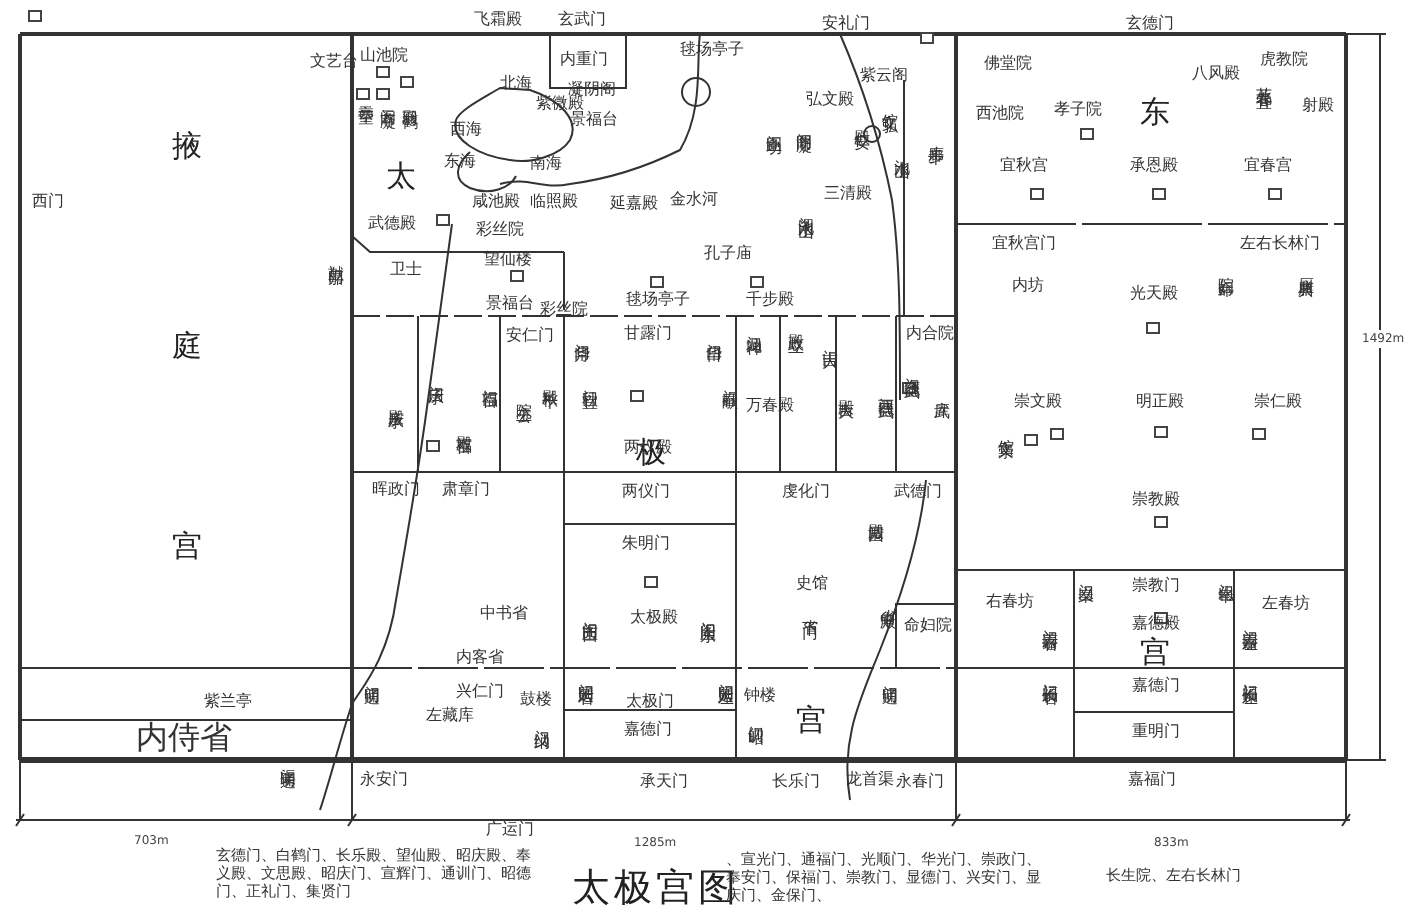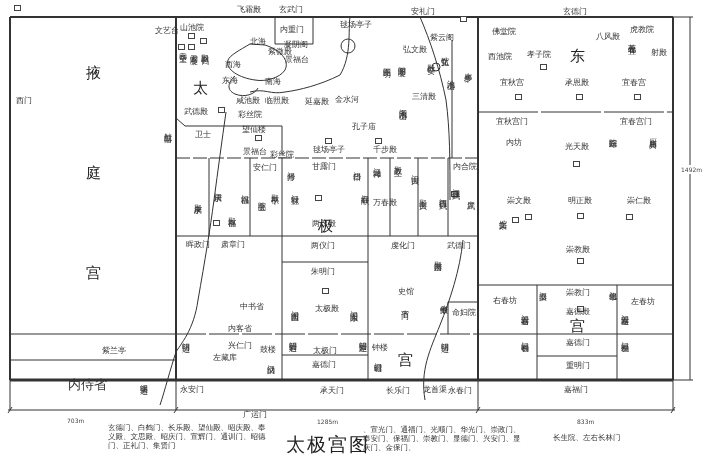--- a/index.html
+++ b/index.html
@@ -126,21 +126,21 @@
 </div>
 
 <span class="lbl big" style="left:86px;top:65px">掖</span>
 <span class="lbl big" style="left:86px;top:165px">庭</span>
 <span class="lbl big" style="left:86px;top:265px">宫</span>
 <span class="lbl big" style="left:193px;top:80px">太</span>
 <span class="lbl big" style="left:318px;top:218px">极</span>
 <span class="lbl big" style="left:398px;top:352px">宫</span>
 <span class="lbl big" style="left:570px;top:48px">东</span>
 <span class="lbl big" style="left:570px;top:318px">宫</span>
-<span class="lbl" style="left:68px;top:378px;font-size:13px;line-height:14px">内侍省</span>
+<span class="lbl" style="left:68px;top:362px;font-size:16px;line-height:14px">内侍省</span>
 <span class="lbl" style="left:102px;top:346px">紫兰亭</span>
 
 <span class="lbl" style="left:237px;top:5px">飞霜殿</span>
 <span class="lbl" style="left:279px;top:5px">玄武门</span>
 <span class="lbl" style="left:411px;top:7px">安礼门</span>
 <span class="lbl" style="left:563px;top:7px">玄德门</span>
 <span class="lbl" style="left:280px;top:25px">内重门</span>
 <span class="lbl" style="left:16px;top:96px">西门</span>
 <span class="lbl" style="left:155px;top:26px;">文艺台</span>
 <span class="lbl v" style="left:139px;top:380px">通明渠</span>
@@ -246,21 +246,21 @@
 <span class="lbl" style="left:527px;top:50px">孝子院</span>
 <span class="lbl" style="left:596px;top:32px">八风殿</span>
 <span class="lbl" style="left:488px;top:52px">西池院</span>
 <span class="lbl" style="left:630px;top:25px">虎教院</span>
 <span class="lbl v" style="left:627px;top:40px">宜春北苑</span>
 <span class="lbl" style="left:651px;top:48px">射殿</span>
 <span class="lbl" style="left:500px;top:78px">宜秋宫</span>
 <span class="lbl" style="left:565px;top:78px">承恩殿</span>
 <span class="lbl" style="left:622px;top:78px">宜春宫</span>
 <span class="lbl" style="left:496px;top:117px">宜秋宫门</span>
-<span class="lbl" style="left:620px;top:117px">宜春宫门</span>
+<span class="lbl" style="left:620px;top:117px">左右长林门</span>
 <span class="lbl" style="left:506px;top:138px">内坊</span>
 <span class="lbl" style="left:565px;top:142px">光天殿</span>
 <span class="lbl v" style="left:608px;top:134px">命妇院</span>
 <span class="lbl v" style="left:648px;top:134px">典膳厨</span>
 <span class="lbl" style="left:507px;top:196px">崇文殿</span>
 <span class="lbl" style="left:568px;top:196px">明正殿</span>
 <span class="lbl" style="left:627px;top:196px">崇仁殿</span>
 <span class="lbl v" style="left:498px;top:215px">崇文馆</span>
 <span class="lbl" style="left:566px;top:245px">崇教殿</span>
 <span class="lbl" style="left:493px;top:296px">右春坊</span>

